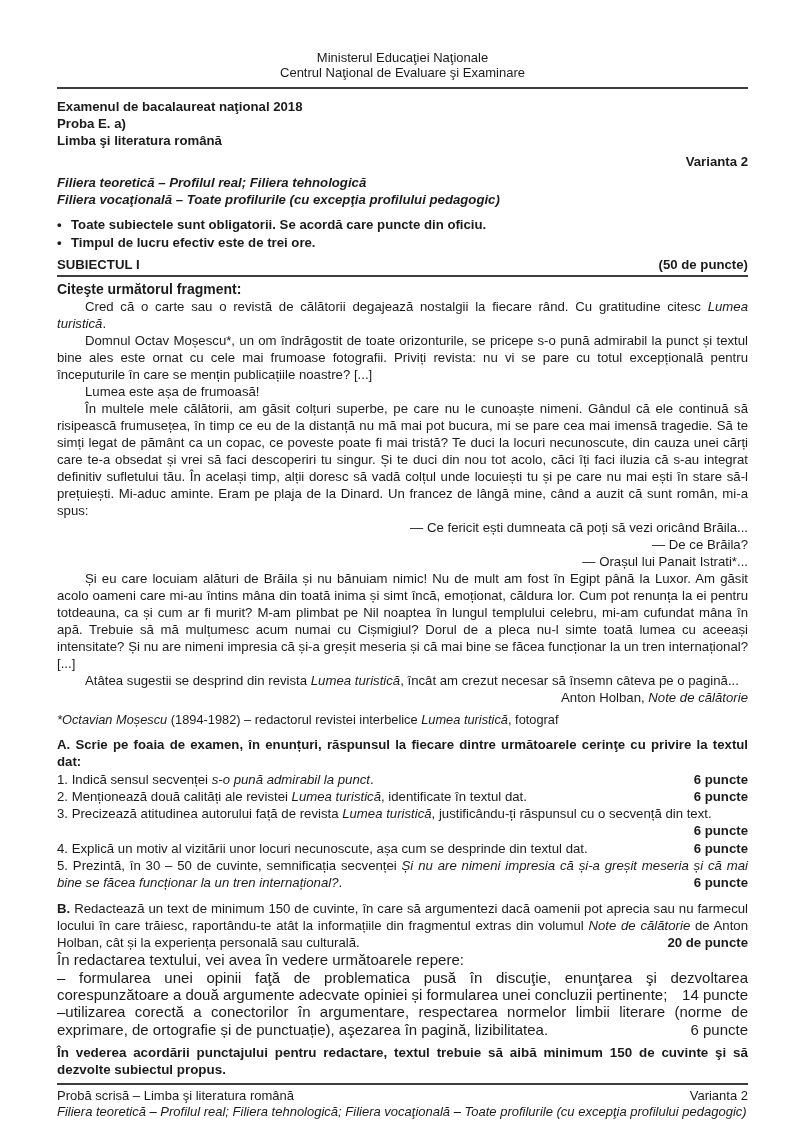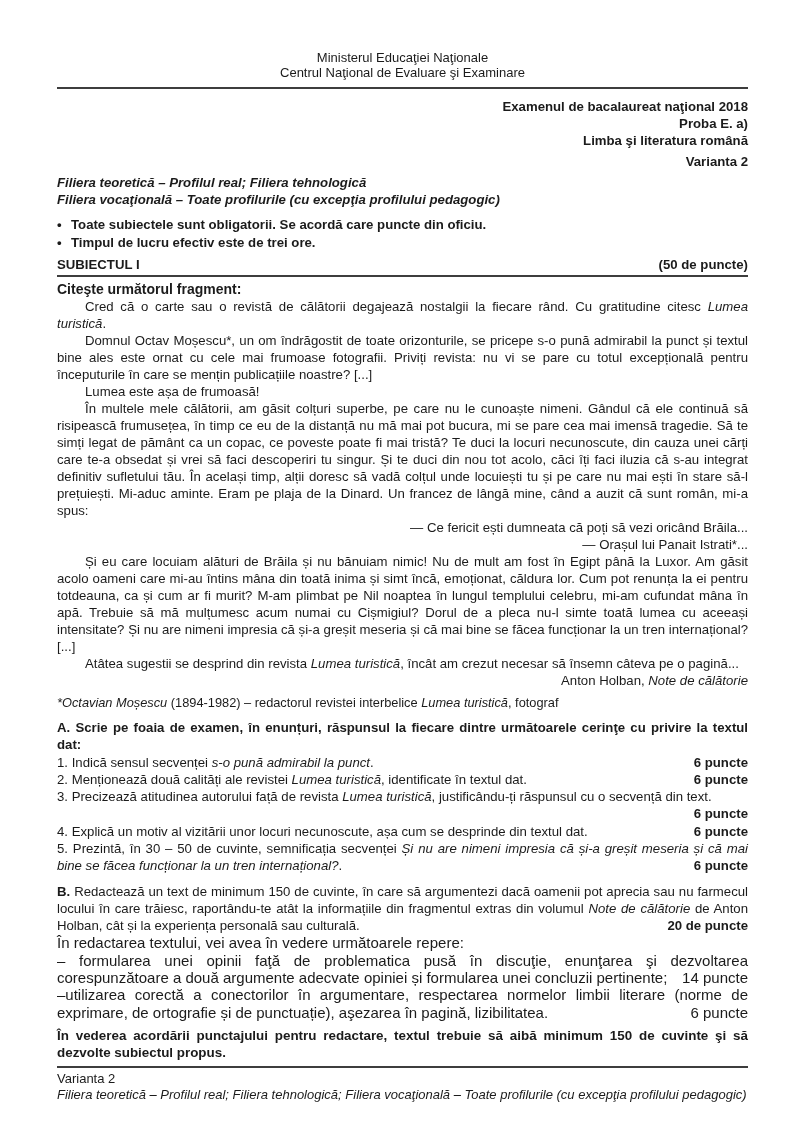--- a/index.html
+++ b/index.html
@@ -3,21 +3,21 @@
 <meta charset="utf-8">
 <style>
   html,body{margin:0;padding:0;background:#fff;}
   body{width:800px;height:1133px;font-family:"Liberation Sans",sans-serif;color:#1b1b1b;}
   .page{box-sizing:border-box;width:800px;height:1133px;padding:50px 52px 14px 57px;overflow:hidden;background:#fff;}
   .i{font-style:italic;}
   .b{font-weight:bold;}
   .flow{display:flow-root;}
   .ministry{font-size:13px;line-height:15px;text-align:center;}
   .rule{border-bottom:2px solid #3d3d3d;height:0;margin-top:7px;}
-  .titleblock{margin-top:9px;font-weight:bold;font-size:13.2px;line-height:17px;text-align:right;}
+  .titleblock{margin-top:9px;font-weight:bold;font-size:13.2px;line-height:17px;text-align:left;}
   .variant{margin-top:5px;font-weight:bold;font-size:13.2px;text-align:right;}
   .filiera{margin-top:5px;font-weight:bold;font-style:italic;font-size:13.2px;line-height:17px;}
   .bullets{margin-top:8px;font-weight:bold;font-size:13.2px;line-height:17.5px;}
   .bullet-line .marker{display:inline-block;width:14px;}
   .subject-row{margin-top:6px;border-bottom:2px solid #3d3d3d;padding-bottom:3px;font-weight:bold;font-size:13.2px;display:flex;justify-content:space-between;}
   .cite{margin-top:4px;font-weight:bold;font-size:14px;line-height:17px;}
   .frag p{margin:0;font-size:13.2px;line-height:17px;text-align:justify;text-indent:28px;}
   .frag p.dlg{text-align:right;}
   .sig{float:right;margin-left:12px;}
   .footnotes{margin-top:6px;font-size:12.8px;line-height:15.5px;}
@@ -66,20 +66,21 @@
   </div>
 
   <div class="cite">Citeşte următorul fragment:</div>
 
   <div class="frag">
     <p><span>Cred că o carte sau o revistă de călătorii degajează nostalgii la fiecare rând. Cu gratitudine citesc </span><span class="i">Lumea turistică</span><span>.</span></p>
     <p><span>Domnul Octav Moșescu*, un om îndrăgostit de toate orizonturile, se pricepe s-o pună admirabil la punct și textul bine ales este ornat cu cele mai frumoase fotografii. Priviți revista: nu vi se pare cu totul excepțională pentru începuturile în care se mențin publicațiile noastre? [...]</span></p>
     <p><span>Lumea este așa de frumoasă!</span></p>
     <p><span>În multele mele călătorii, am găsit colțuri superbe, pe care nu le cunoaște nimeni. Gândul că ele continuă să risipească frumusețea, în timp ce eu de la distanță nu mă mai pot bucura, mi se pare cea mai imensă tragedie. Să te simți legat de pământ ca un copac, ce poveste poate fi mai tristă? Te duci la locuri necunoscute, din cauza unei cărți care te-a obsedat și vrei să faci descoperiri tu singur. Și te duci din nou tot acolo, căci îți faci iluzia că s-au integrat definitiv sufletului tău. În același timp, alții doresc să vadă colțul unde locuiești tu și pe care nu mai ești în stare să-l prețuiești. Mi-aduc aminte. Eram pe plaja de la Dinard. Un francez de lângă mine, când a auzit că sunt român, mi-a spus:</span></p>
     <p class="dlg"><span>— Ce fericit ești dumneata că poți să vezi oricând Brăila...</span></p>
+    <p class="dlg"><span>— De ce Brăila?</span></p>
     <p class="dlg"><span>— Orașul lui Panait Istrati*...</span></p>
     <p><span>Și eu care locuiam alături de Brăila și nu bănuiam nimic! Nu de mult am fost în Egipt până la Luxor. Am găsit acolo oameni care mi-au întins mâna din toată inima și simt încă, emoționat, căldura lor. Cum pot renunța la ei pentru totdeauna, ca și cum ar fi murit? M-am plimbat pe Nil noaptea în lungul templului celebru, mi-am cufundat mâna în apă. Trebuie să mă mulțumesc acum numai cu Cișmigiul? Dorul de a pleca nu-l simte toată lumea cu aceeași intensitate? Și nu are nimeni impresia că și-a greșit meseria și că mai bine se făcea funcționar la un tren internațional? [...]</span></p>
     <p class="flow"><span><span>Atâtea sugestii se desprind din revista </span><span class="i">Lumea turistică</span><span>, încât am crezut necesar să însemn câteva pe o pagină...</span></span><span class="sig"><span>Anton Holban, </span><span class="i">Note de călătorie</span></span></p>
   </div>
 
   <div class="footnotes">
     <div><span class="i">*Octavian Moșescu</span><span> (1894-1982) – redactorul revistei interbelice </span><span class="i">Lumea turistică</span><span>, fotograf</span></div>
   </div>
 
   <div class="sec-heading">A. Scrie pe foaia de examen, în enunțuri, răspunsul la fiecare dintre următoarele cerinţe cu privire la textul dat:</div>
@@ -97,19 +98,20 @@
   <div class="repere">
     <div>În redactarea textului, vei avea în vedere următoarele repere:</div>
     <div class="flow"><span>– formularea unei opinii faţă de problematica pusă în discuţie, enunţarea şi dezvoltarea corespunzătoare a două argumente adecvate opiniei și formularea unei concluzii pertinente;</span><span class="pts">14 puncte</span></div>
     <div class="flow"><span>–utilizarea corectă a conectorilor în argumentare, respectarea normelor limbii literare (norme de exprimare, de ortografie și de punctuație), aşezarea în pagină, lizibilitatea.</span><span class="pts">6 puncte</span></div>
   </div>
 
   <div class="final-note">În vederea acordării punctajului pentru redactare, textul trebuie să aibă minimum 150 de cuvinte şi să dezvolte subiectul propus.</div>
 
   <div class="footer">
     <div class="footer-row">
+      <span>Probă scrisă – Limba şi literatura română</span>
       <span>Varianta 2</span>
     </div>
     <div class="fil">Filiera teoretică – Profilul real; Filiera tehnologică; Filiera vocaţională – Toate profilurile (cu excepţia profilului pedagogic)</div>
 
   </div>
 
 </div>
 
 </body></html>

